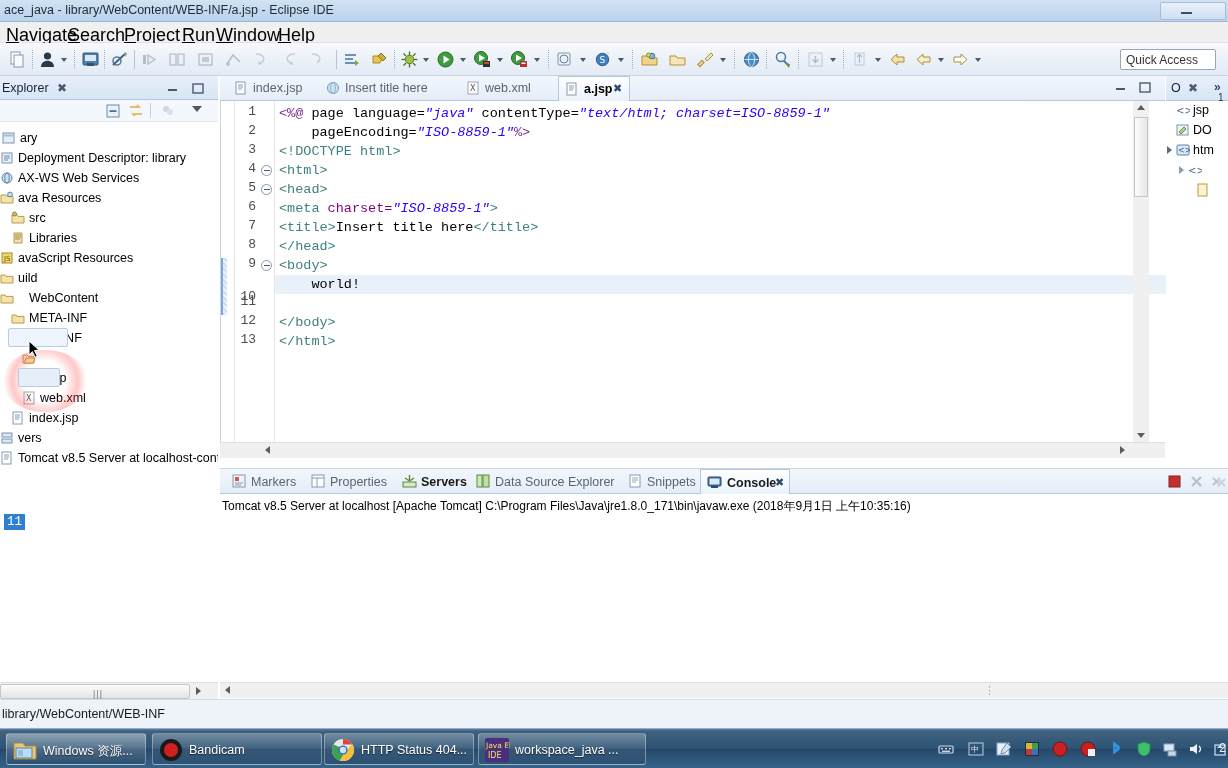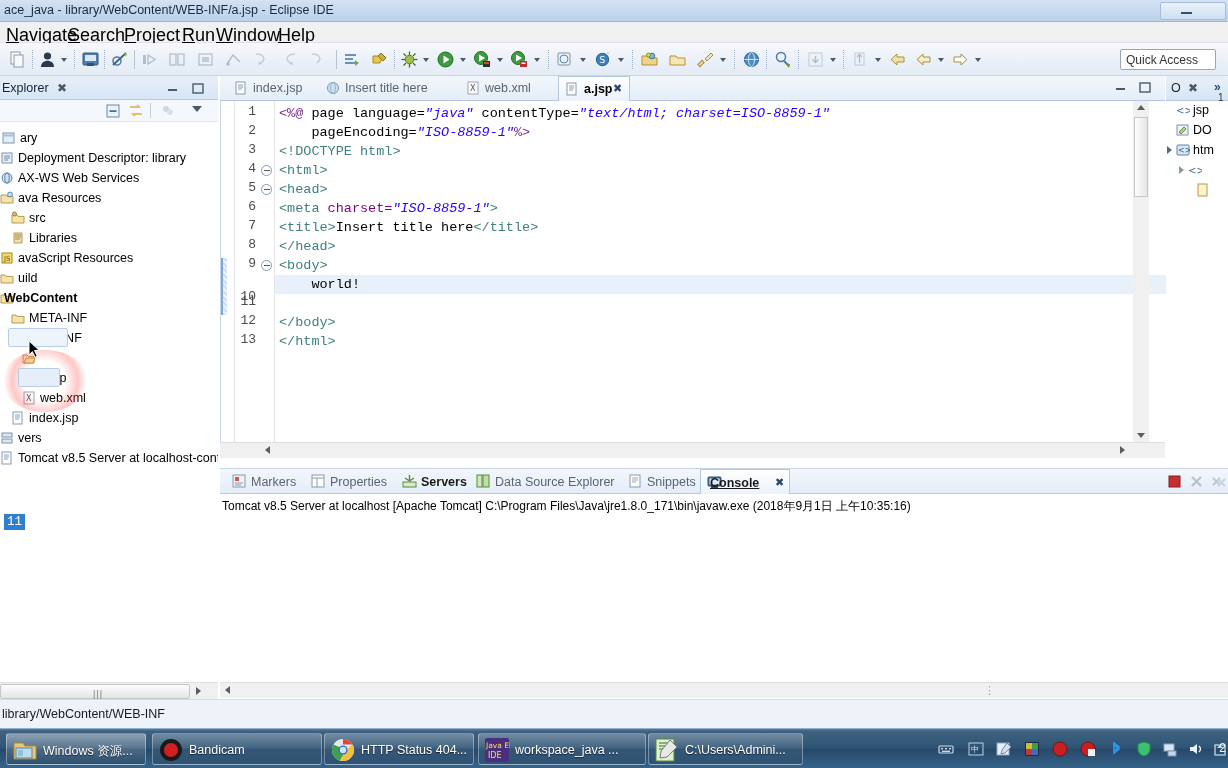--- a/index.html
+++ b/index.html
@@ -573,21 +573,21 @@
       <div class="tnode" style="left: 0px; top: 146px; width: 218px;">
         <span style="position: absolute; left: 0px; top: 3px;"><svg width="14" height="14" viewBox="0 0 14 14">
             <path d="M1 4h4l1 1.4h7V12H1z" fill="#f6e3ab" stroke="#b79a4a"></path>
           </svg></span>
         <span class="tx" style="left: 18px;">uild</span>
       </div>
       <div class="tnode" style="left: 0px; top: 166px; width: 218px;">
         <span style="position: absolute; left: 0px; top: 3px;"><svg width="14" height="14" viewBox="0 0 14 14">
             <path d="M1 4h4l1 1.4h7V12H1z" fill="#f6e3ab" stroke="#b79a4a"></path>
           </svg></span>
-        <span class="tx" style="left: 4px; font-weight: bold;">WebContent</span>
+        <span class="tx" style="left: 29px;">WebContent</span>
       </div>
       <div class="tnode" style="left: 0px; top: 186px; width: 218px;">
         <span style="position: absolute; left: 11px; top: 3px;"><svg width="14" height="14" viewBox="0 0 14 14">
             <path d="M1 4h4l1 1.4h7V12H1z" fill="#f6e3ab" stroke="#b79a4a"></path>
           </svg></span>
         <span class="tx" style="left: 29px;">META-INF</span>
       </div>
       <div class="tnode" style="left: 0px; top: 206px; width: 218px;">
         <span style="position: absolute; left: 11px; top: 3px;"><svg width="14" height="14" viewBox="0 0 14 14">
             <path d="M1 4h4l1 1.4h7V12H1z" fill="#f6e3ab" stroke="#b79a4a"></path>
@@ -845,48 +845,40 @@
             <path d="M4 4h6M4 6h6M4 8h4" stroke="#9aa8b6"></path>
           </svg></span>
         <span class="bl" style="left: 25px;">Snippets</span>
       </div>
       <div class="btab active bold" style="left: 480px; width: 90px;">
         <span style="position: absolute; left: 6px; top: 5px;"><svg width="15" height="15" viewBox="0 0 15 15">
             <rect x="1" y="2" width="13" height="9" rx="1" fill="#3f6f9f" stroke="#2a4f73"></rect>
             <rect x="2.5" y="3.5" width="10" height="6" fill="#dbe9f6"></rect>
             <rect x="4" y="11" width="7" height="2" fill="#2a4f73"></rect>
           </svg></span>
-        <span class="bl" style="left: 9px; text-decoration: underline;">Console</span>
+        <span class="bl" style="left: 26px;">Console</span>
         <span style="position: absolute; left: 74px; top: 6px; font-size: 11px; color: rgb(43, 74, 110); font-weight: normal;">✖</span>
       </div>
     </div>
 
   <div class="console">
     <div class="conline" style="top:4px;">Tomcat v8.5 Server at localhost [Apache Tomcat] C:\Program Files\Java\jre1.8.0_171\bin\javaw.exe (2018年9月1日 上午10:35:16)</div>
   </div>
   <div class="consel">11</div>
 
   <div class="conhs">
     <div class="la"></div>
     <div class="grip">⋮</div>
   </div>
 
   <div class="statusbar">
     <div class="st">library/WebContent/WEB-INF</div>
   </div>
 
   <div class="taskbar" id="taskbar">
-      <div class="tbbtn" style="left: 648px; width: 155px;">
-        <span style="position: absolute; left: 5px; top: 3px;"><svg width="26" height="26" viewBox="0 0 26 26">
-            <rect x="2" y="2" width="18" height="22" fill="#dff0d0" stroke="#5a8a3a"></rect>
-            <path d="M5 6h10M5 9h10M5 12h8" stroke="#3f6f2f"></path>
-            <path d="M16 3l7 7-10 10-7 1 1-7z" fill="#e8e8e8" stroke="#7a7a7a"></path>
-          </svg></span>
-        <span class="lbl">C:\Users\Admini...</span>
-      </div>
       <div class="tbbtn" style="left: 478px; width: 168px;">
         <span style="position: absolute; left: 5px; top: 3px;"><svg width="26" height="26" viewBox="0 0 26 26">
             <rect x="1" y="1" width="24" height="24" rx="2" fill="#4b2f7f"></rect>
             <text x="2" y="11" font-size="7.5" fill="#f0e05a" font-family="DejaVu Sans">Java EE</text>
             <text x="4" y="21" font-size="8" fill="#f0e05a" font-family="DejaVu Sans">IDE</text>
           </svg></span>
         <span class="lbl">workspace_java ...</span>
       </div>
       <div class="tbbtn" style="left: 324px; width: 150px;">
         <span style="position: absolute; left: 5px; top: 3px;"><svg width="26" height="26" viewBox="0 0 26 26">

